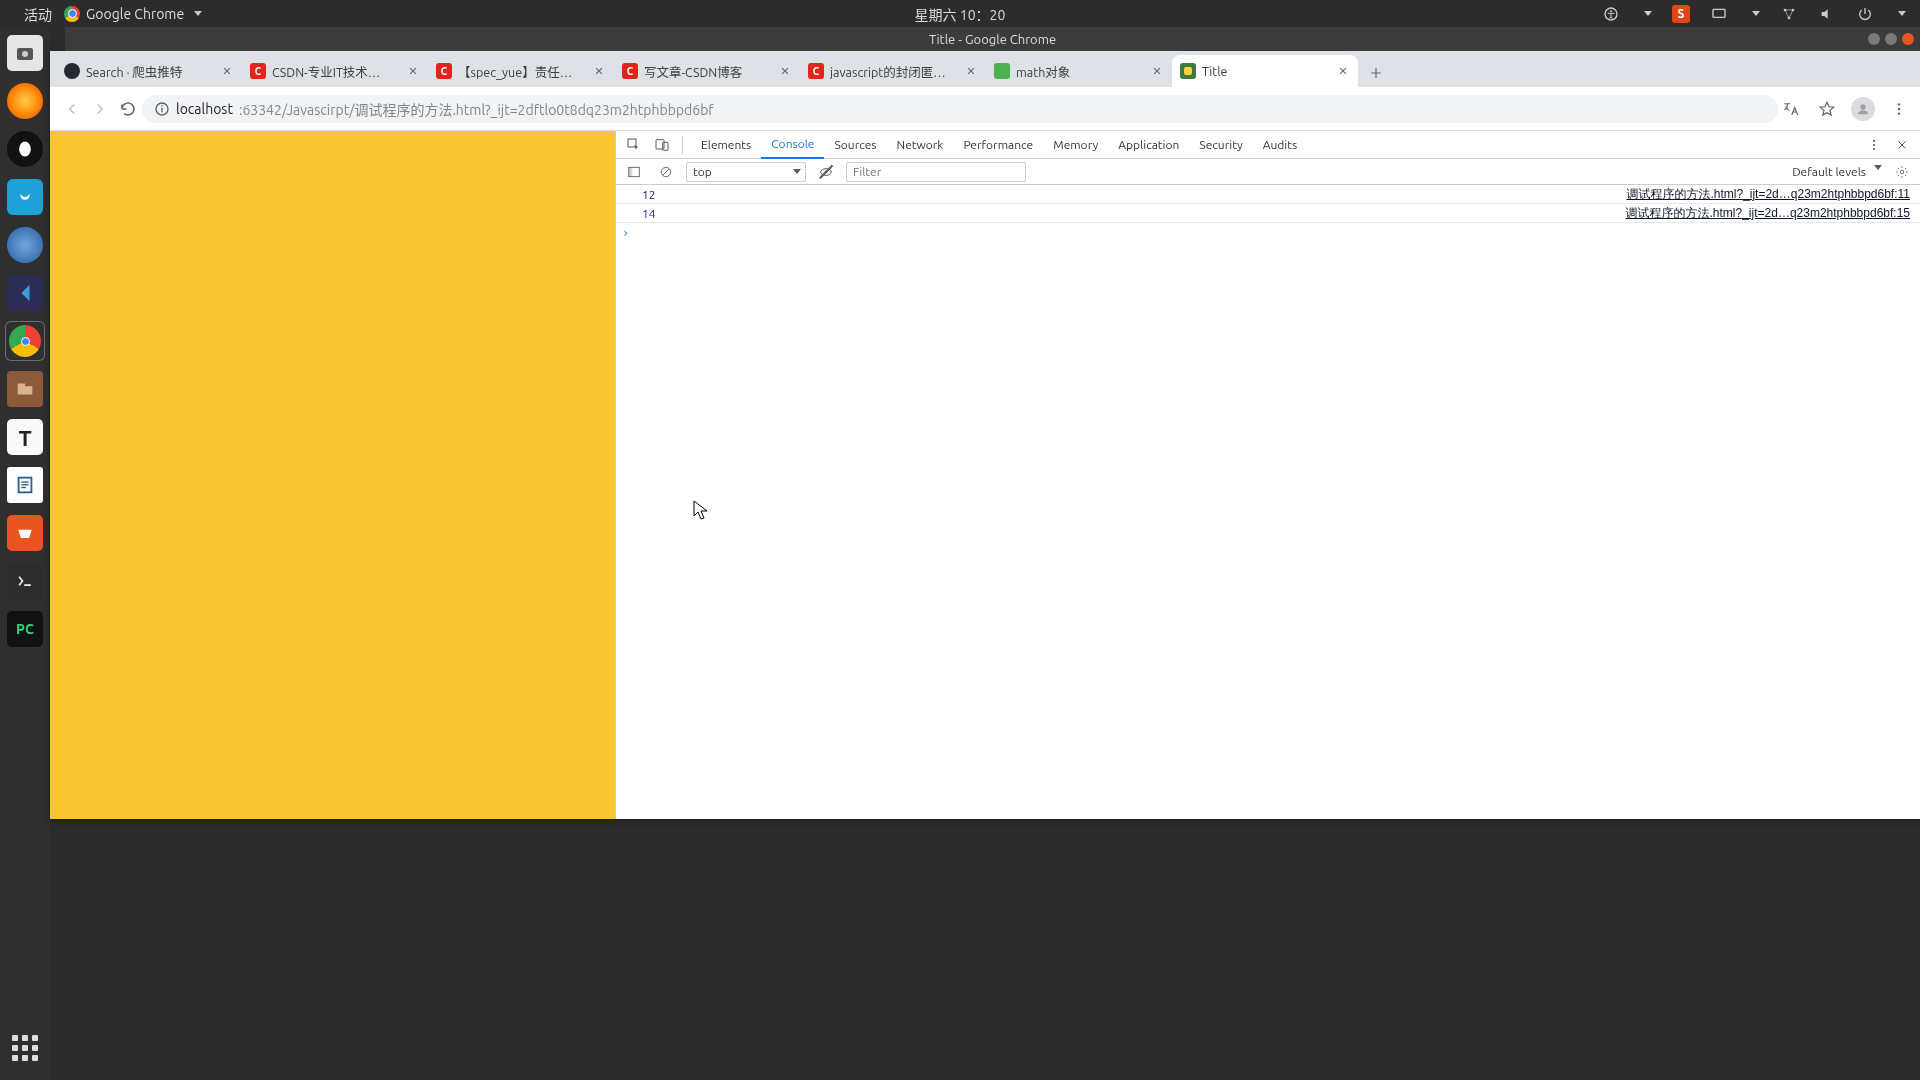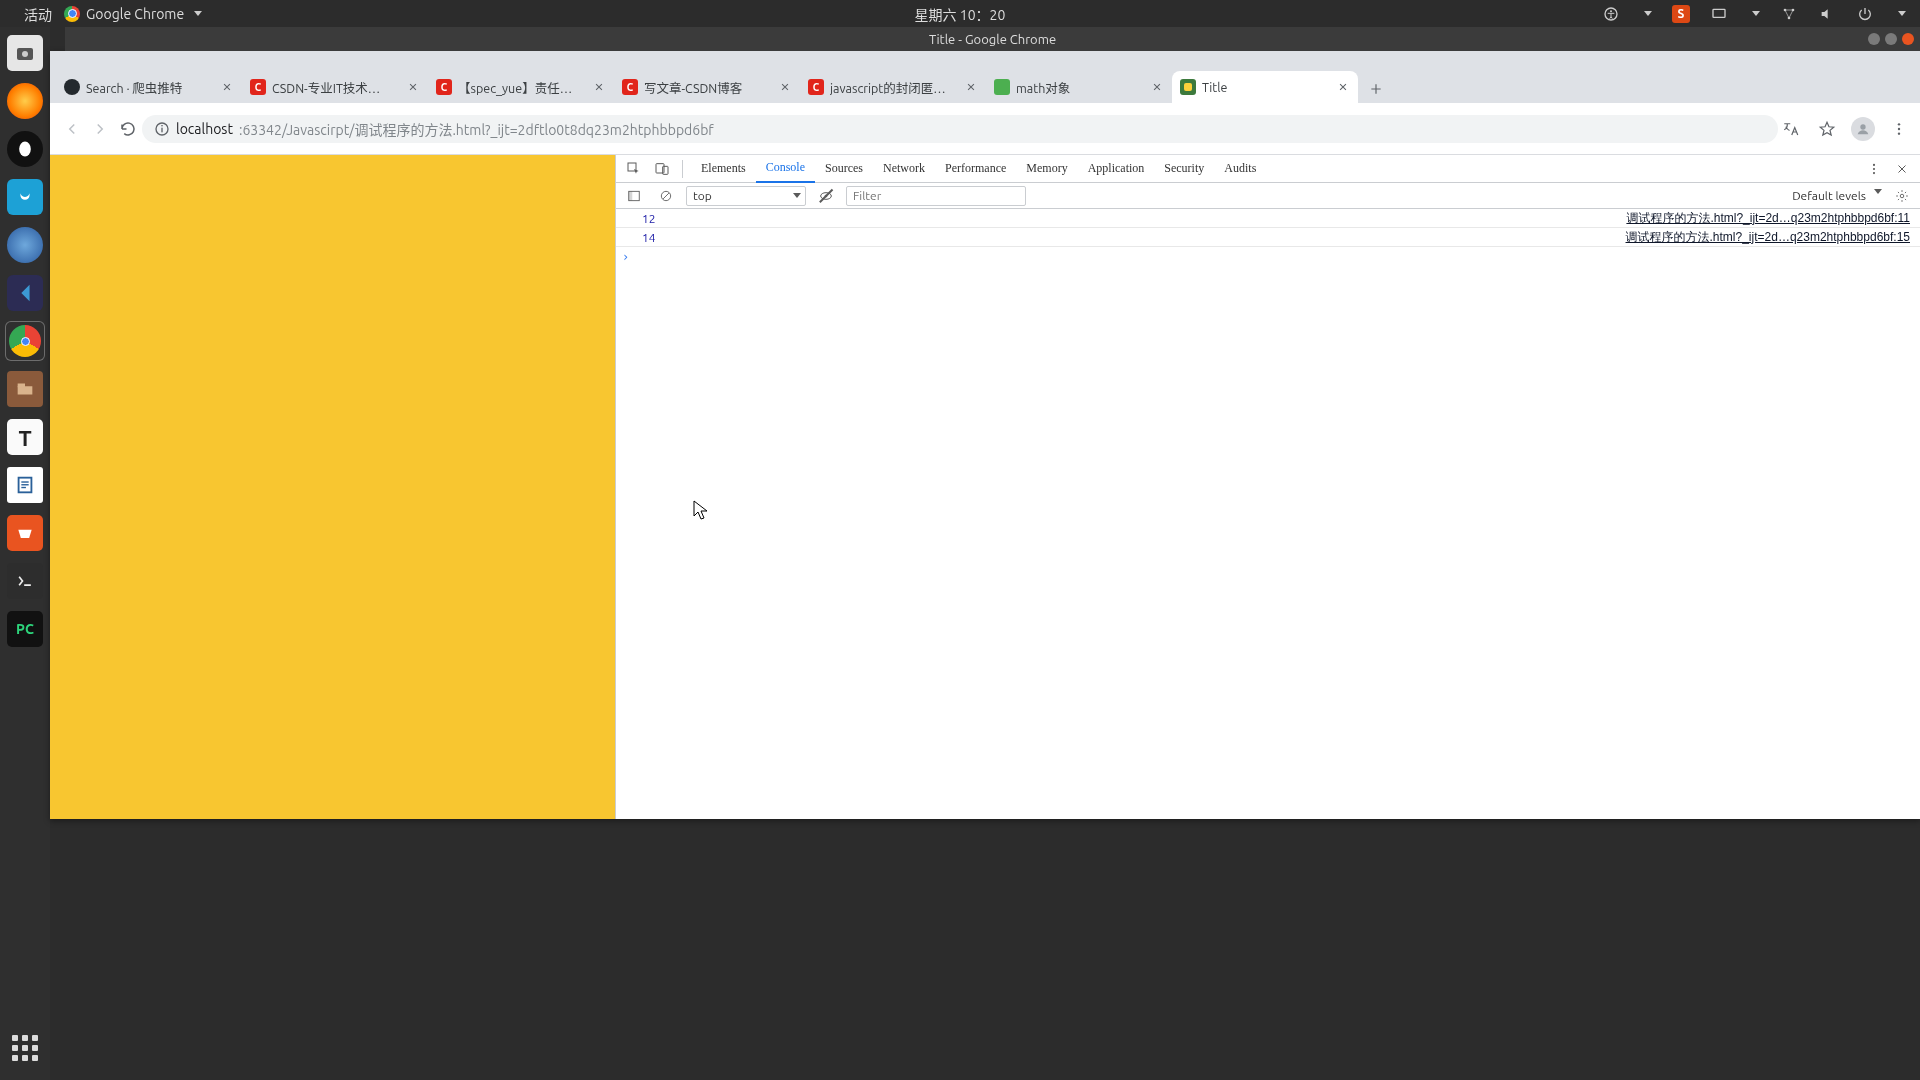--- a/index.html
+++ b/index.html
@@ -29,56 +29,56 @@
 .dock .ditem { width:40px; height:40px; border-radius:6px; display:flex; align-items:center; justify-content:center; color:#fff; font-size:18px;}
 .dock .apps{ margin-top:auto; margin-bottom:12px;}
 .dots9{display:grid;grid-template-columns:repeat(3,6px);grid-template-rows:repeat(3,6px);gap:4px;}
 .dots9 span{width:6px;height:6px;background:#ddd;border-radius:1px;}
 .ditem.active{ box-shadow:inset 0 0 0 1px rgba(255,255,255,.3);}
 .ico-box{width:36px;height:36px;border-radius:5px;display:flex;align-items:center;justify-content:center;}
 
 
 .chromewin { position:absolute; left:50px; top:51px; right:0; height:768px; background:#fff; display:flex; flex-direction:column; box-shadow:0 2px 6px rgba(0,0,0,.4);}
 
-.tabstrip { height:52px; background:#dee1e6; display:flex; align-items:flex-end; padding-left:6px; padding-right:8px;}
+.tabstrip { height:36px; background:#dee1e6; display:flex; align-items:flex-end; padding-left:6px; padding-right:8px;}
 .tab { height:32px; width:186px; background:#dee1e6; display:flex; align-items:center; padding:0 8px; font-size:12.5px; color:#3c4043; border-top-left-radius:8px;border-top-right-radius:8px; gap:6px; position:relative; cursor:pointer;}
 .tab.active { background:#ffffff; }
 .tab .favslot{width:16px;height:16px;flex:0 0 16px;display:flex;align-items:center;justify-content:center;}
 .tab .tlabel{flex:1; white-space:nowrap; overflow:hidden; text-overflow:ellipsis;}
 .tab .tabclose{width:14px;height:14px;flex:0 0 14px;display:flex;align-items:center;justify-content:center;color:#5f6368;border-radius:50%;}
 .tab .tabclose svg{width:10px;height:10px;}
 .tab .sep{position:absolute;right:-1px;top:8px;bottom:6px;width:1px;background:#b9bcc0;}
 .newtab { width:28px; height:28px; display:flex; align-items:center; justify-content:center; margin-left:4px; color:#5f6368; border-radius:50%;}
 .fav-gh{width:16px;height:16px;border-radius:50%;background:#24292e;}
 .fav-csdn{width:16px;height:16px;border-radius:3px;background:#e1251b;color:#fff;font-size:10px;font-weight:bold;display:flex;align-items:center;justify-content:center;}
 .fav-math{width:16px;height:16px;border-radius:3px;background:#4caf50;}
 .fav-py{width:16px;height:16px;border-radius:3px;background:#3d7a3d;display:flex;align-items:center;justify-content:center;}
 .fav-py::after{content:"";width:8px;height:8px;background:#fcd13b;border-radius:2px;}
 
 
-.omnibox { height:52px; background:#ffffff; border-bottom:1px solid #dadce0; display:flex; align-items:center; padding:0 8px; gap:0;}
+.omnibox { height:44px; background:#ffffff; border-bottom:1px solid #dadce0; display:flex; align-items:center; padding:0 8px; gap:0;}
 .navbtn{width:28px;height:28px;display:flex;align-items:center;justify-content:center;color:#5f6368;border-radius:50%;}
 .navbtn.disabled{color:#bdc1c6;}
 .navbtn svg{width:18px;height:18px;}
 .addrbar{flex:1;height:28px;background:#f1f3f4;border-radius:14px;display:flex;align-items:center;padding:0 12px;font-size:14px;color:#202124;gap:6px;}
 .addrbar .info{width:16px;height:16px;color:#5f6368;}
 .addrbar .host{color:#202124;}
 .addrbar .path{color:#80868b;}
 .rightbtns{display:flex;align-items:center;gap:10px;color:#5f6368;}
 .rightbtns .rb{width:26px;height:26px;display:flex;align-items:center;justify-content:center;border-radius:50%;}
 .avatar{width:24px;height:24px;border-radius:50%;background:#dadce0;display:flex;align-items:center;justify-content:center;}
 
 
 .splitter{flex:1;display:flex;min-height:0;}
 .pagepane{width:565px;background:#f8c630;}
 .devtools{flex:1;display:flex;flex-direction:column;border-left:1px solid #cacdd1;background:#fff;font-size:12px;color:#303942;}
 
 .dt-tabs{height:28px;display:flex;align-items:center;border-bottom:1px solid #cacdd1;padding:0 6px;gap:4px;}
 .dt-iconbtn{width:24px;height:24px;display:flex;align-items:center;justify-content:center;color:#5a5a5a;border-radius:3px;}
-.dt-tab{padding:0 10px;height:28px;display:flex;align-items:center;color:#333;cursor:pointer;font-family:Liberation Serif, serif;}
+.dt-tab{padding:0 10px;height:28px;display:flex;align-items:center;color:#333;cursor:pointer;}
 .dt-tab.active{color:#1a73e8;border-bottom:2px solid #1a73e8;margin-bottom:-1px;}
 .dt-tabs .spacer{flex:1;}
 
 .dt-toolbar{height:26px;display:flex;align-items:center;border-bottom:1px solid #cacdd1;padding:0 6px;gap:8px;}
 .ctx-select{height:20px;min-width:120px;border:1px solid #cacdd1;border-radius:2px;padding:0 18px 0 6px;font-size:12px;color:#333;background:#fff;display:flex;align-items:center;position:relative;}
 .ctx-select .dd{position:absolute;right:4px;}
 .eye-off{position:relative;}
 .eye-off::after{content:"";position:absolute;width:18px;height:1.5px;background:#5a5a5a;transform:rotate(-45deg);}
 .filter-input{flex:1;max-width:180px;height:20px;border:1px solid #cacdd1;border-radius:2px;padding:0 6px;font-size:12px;color:#777;background:#fff;outline:none;}
 .levels{font-size:12px;color:#333;display:flex;gap:4px;}

